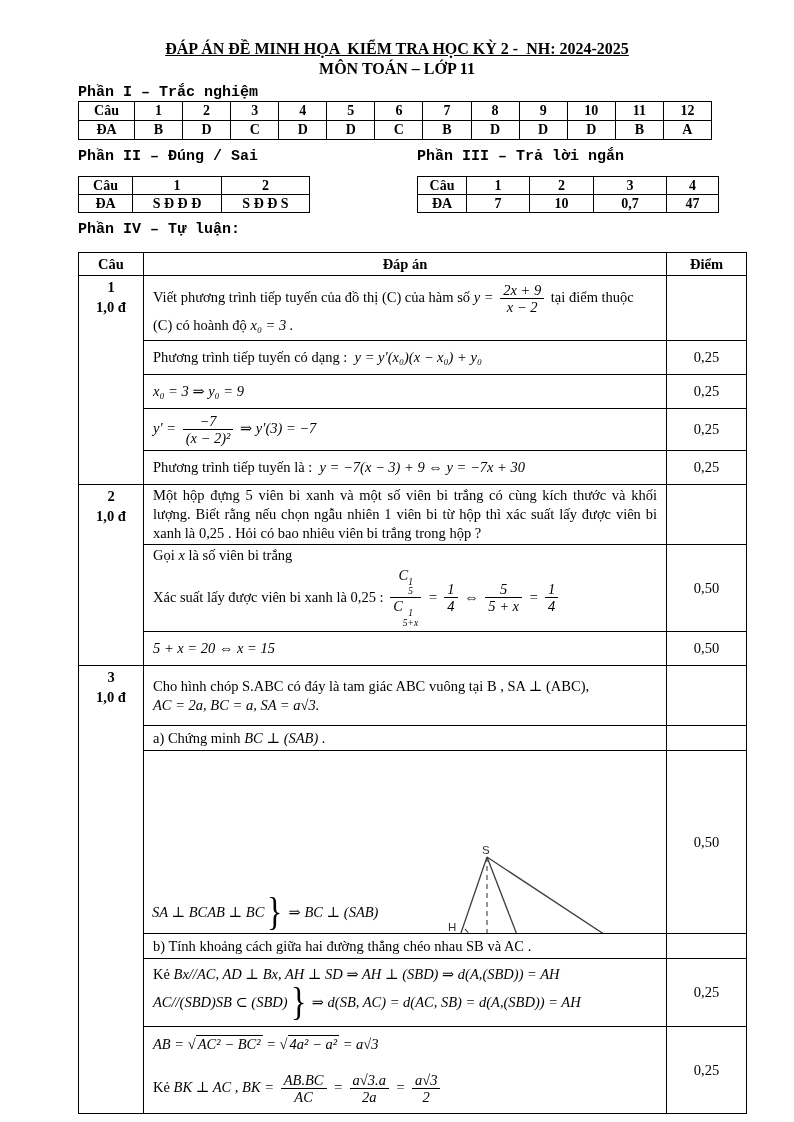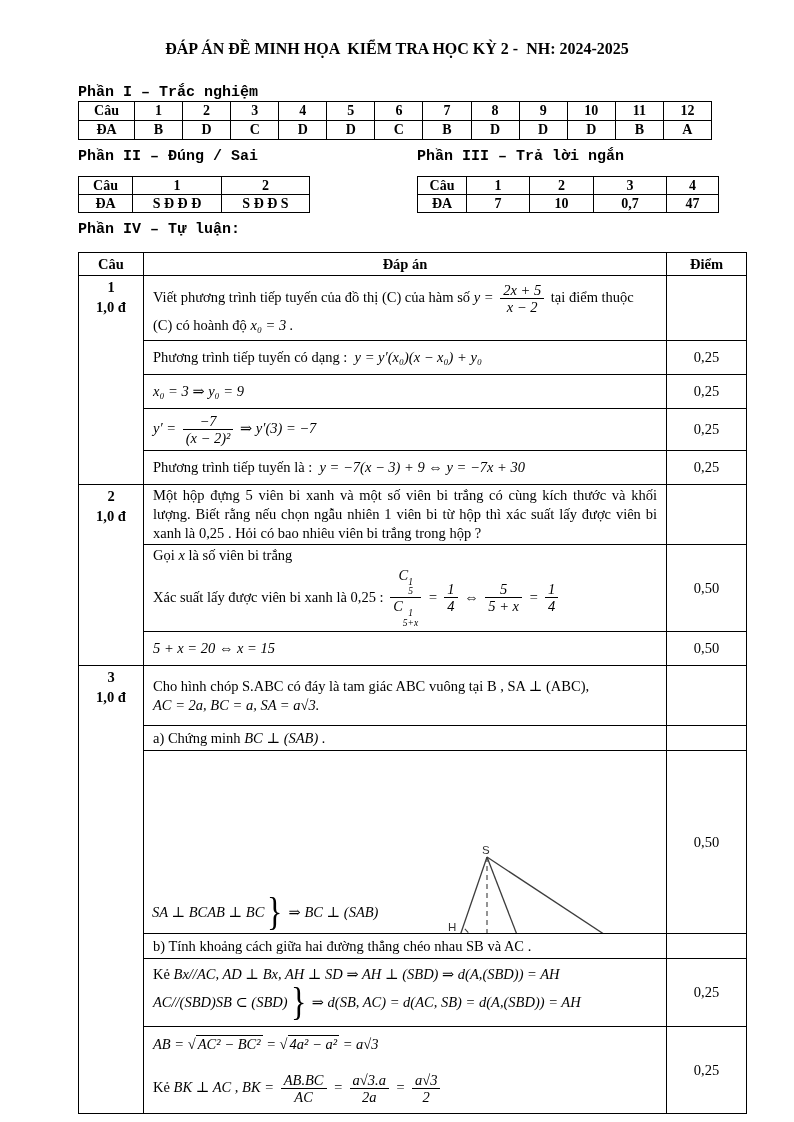--- a/index.html
+++ b/index.html
@@ -1,19 +1,19 @@
 <!DOCTYPE html>
 <html><head>
 <meta charset="utf-8">
 <style>
   html,body{margin:0;padding:0;background:#fff;}
   .sheet{position:relative;width:794px;height:1122px;background:#fff;color:#000;
          font-family:"Liberation Serif","DejaVu Serif",serif;font-size:15px;overflow:hidden;}
   .abs{position:absolute;}
-  .title{top:40px;left:0;width:794px;text-align:center;font-weight:bold;font-size:16px;white-space:pre-wrap;}
+  .title{top:40px;left:0;width:794px;text-align:center;font-weight:bold;font-size:16px;white-space:pre-wrap;text-decoration:underline;}
   .subtitle{top:60px;left:0;width:794px;text-align:center;font-weight:bold;font-size:16px;}
   .pheading{font-weight:bold;font-size:15px;font-family:Liberation Mono, monospace;}
   table{border-collapse:collapse;table-layout:fixed;}
   td{border:1px solid #000;padding:0 4px;overflow:hidden;}
   .anskey td{text-align:center;font-weight:bold;font-size:14px;padding:0;}
   .t1 td{height:18px;}
   .t2 td,.t3 td{height:17px;}
   .main{font-size:14.5px;}
   .main td{padding:1px 9px;}
   .thead td{font-weight:bold;text-align:center;padding:2px 0;}
@@ -38,20 +38,21 @@
   svg text{font-family:"Liberation Sans","DejaVu Sans",sans-serif;font-size:11.5px;fill:#333;}
   svg .ital{font-style:italic;font-family:"Liberation Serif",serif;}
   .nowrap{white-space:nowrap;}
 </style>
 </head>
 <body>
 
 <div class="sheet">
 
   <div class="abs title">ĐÁP ÁN ĐỀ MINH HỌA  KIỂM TRA HỌC KỲ 2 -  NH: 2024-2025</div>
+  <div class="abs subtitle">MÔN TOÁN – LỚP 11</div>
 
   <div class="abs pheading" style="left:78px;top:84px;">Phần I – Trắc nghiệm</div>
 
   <table class="abs anskey t1" style="left:78px;top:101px;width:634px;">
     <colgroup>
         <col style="width:56px">
         <col>
         <col>
         <col>
         <col>
@@ -165,21 +166,21 @@
 
     <tr style="height:65px">
       <td rowspan="5" class="qcell">
         <div>1</div>
         <div>1,0 đ</div>
       </td>
       <td class="ans">
         <div>
           <span>Viết phương trình tiếp tuyến của đồ thị (C) của hàm số</span>
           <span class="m">y =</span>
-          <span class="frac"><span class="ft">2x + 5</span><span class="fb">x − 2</span></span>
+          <span class="frac"><span class="ft">2x + 9</span><span class="fb">x − 2</span></span>
           <span>tại điểm thuộc</span>
         </div>
         <div>
           <span>(C) có hoành độ</span>
           <span class="m">x₀ = 3 .</span>
         </div>
       </td>
       <td class="pt"></td>
     </tr>
     <tr style="height:27px">

